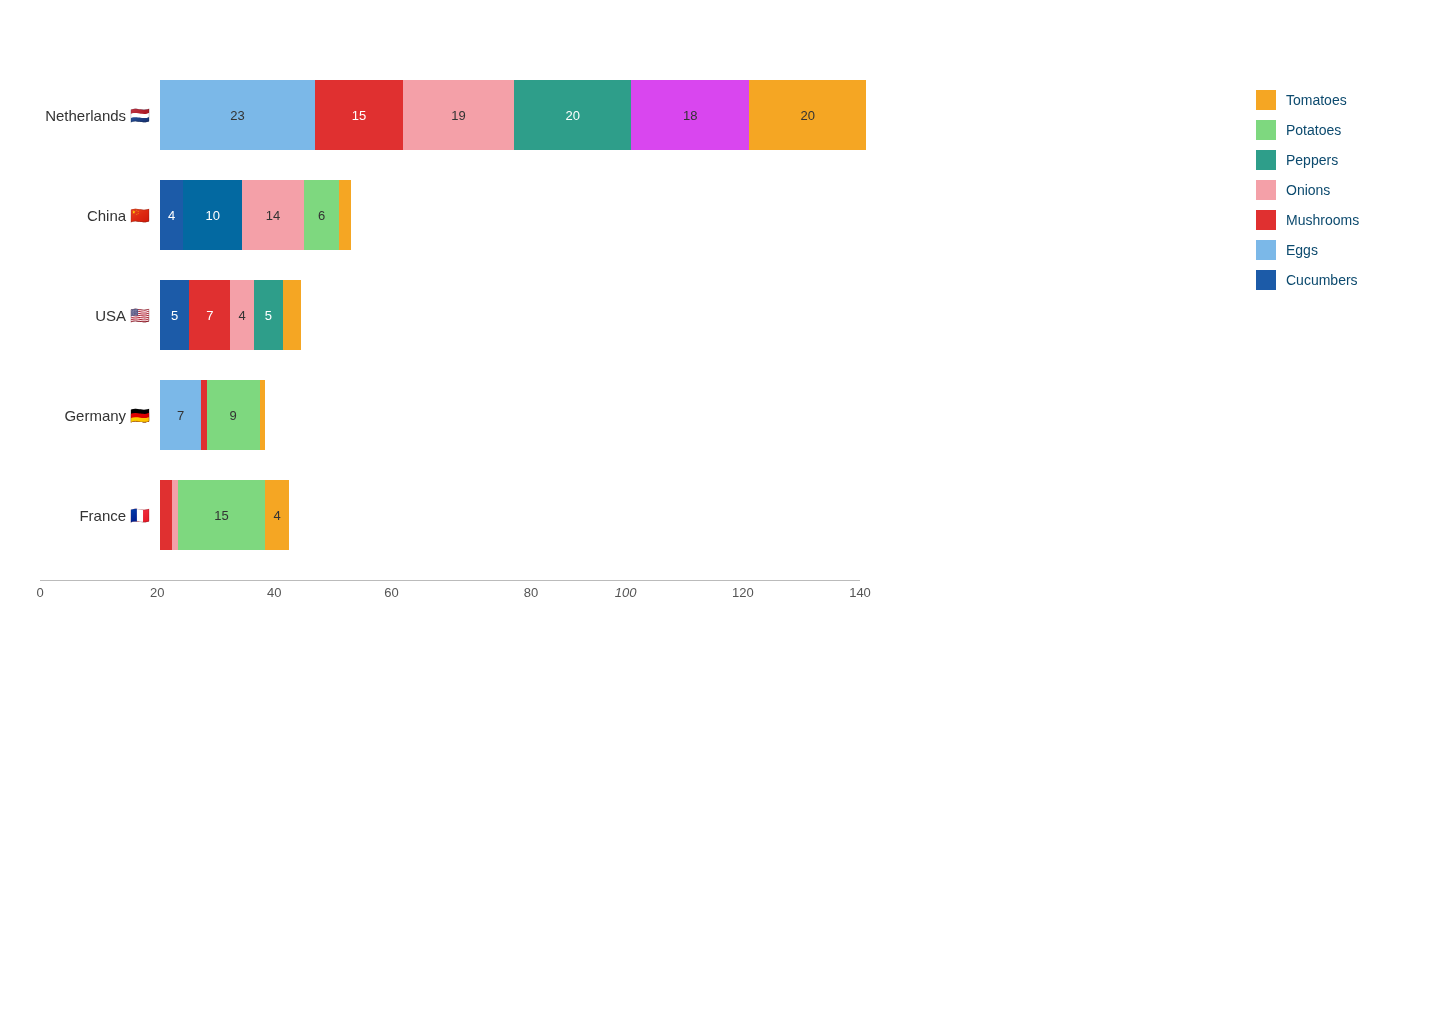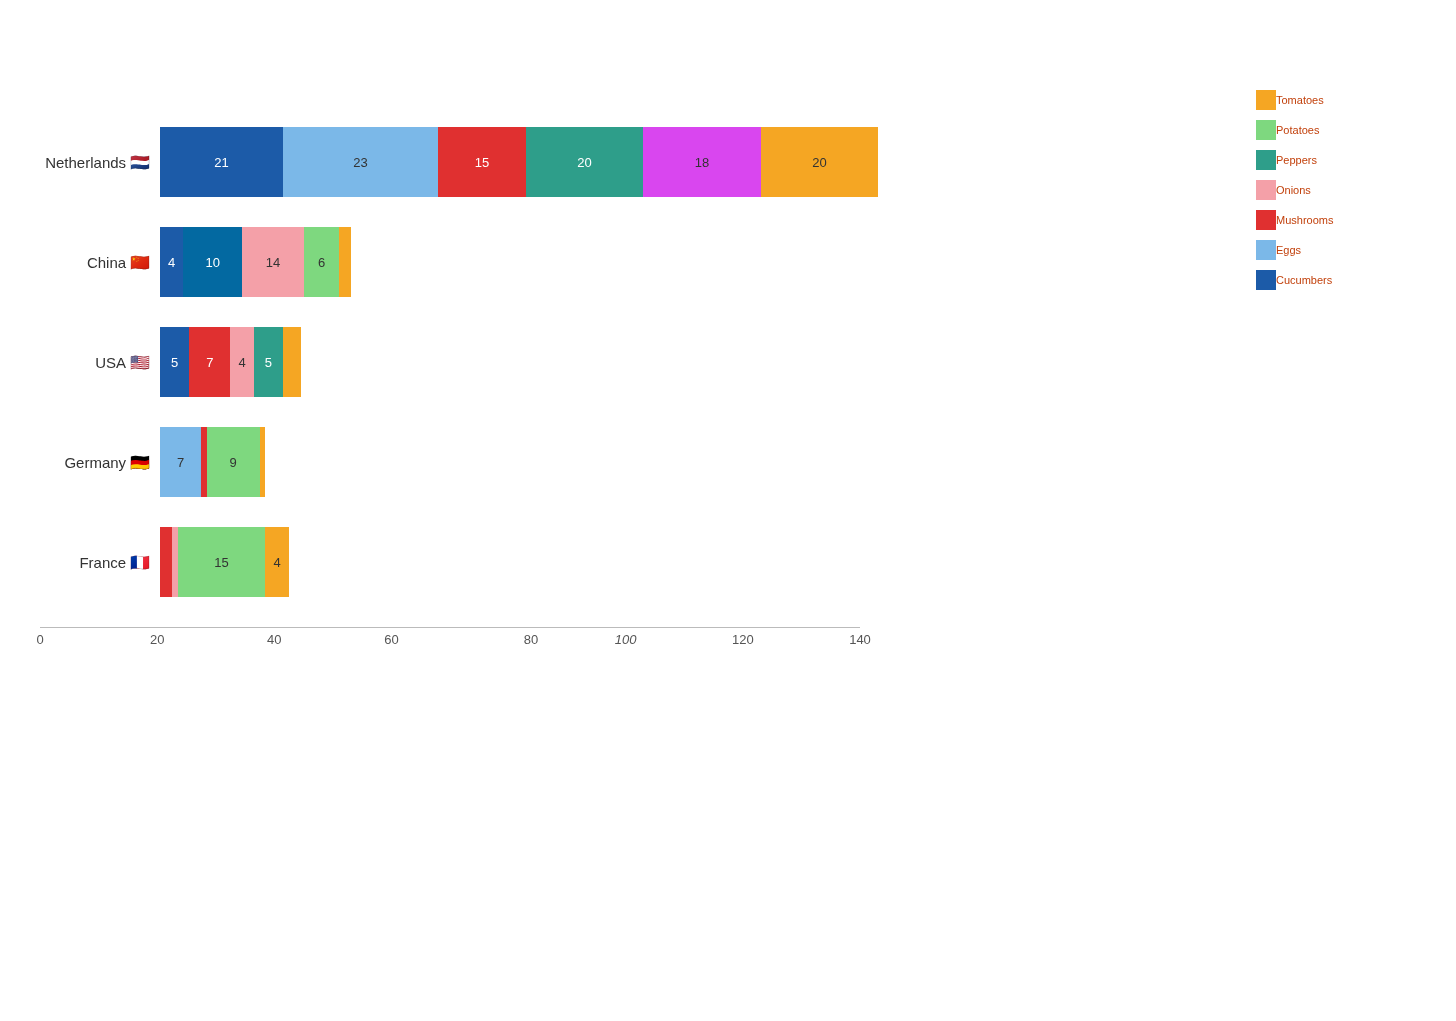--- a/index.html
+++ b/index.html
@@ -17,21 +17,20 @@
       margin-bottom: 40px;
     }
     .chart-container {
       display: flex;
       flex-direction: row;
       align-items: flex-start;
     }
     .chart-area {
       flex: 1;
       position: relative;
-      margin-top: 47px;
     }
     .rows-area {
       padding-left: 120px;
     }
     .chart-row {
       display: flex;
       align-items: center;
       margin-bottom: 30px;
       position: relative;
     }
@@ -76,22 +75,23 @@
       margin-left: 40px;
       display: flex;
       flex-direction: column;
       gap: 10px;
       padding-top: 10px;
       min-width: 160px;
     }
     .legend-item {
       display: flex;
       align-items: center;
-      font-size: 11px;
-      color: #c2410c;
+      gap: 10px;
+      font-size: 14px;
+      color: #0c4a6e;
     }
     .legend-swatch {
       width: 20px;
       height: 20px;
       flex-shrink: 0;
     }
   </style>
 </head>
 <body>
 
@@ -100,23 +100,23 @@
 <div class="chart-container">
   <div class="chart-area">
     <div class="rows-area" id="rows-area">
 
     <div class="chart-row">
           <div class="row-label">
             <span>Netherlands</span> 
             <span class="flag">🇳🇱</span>
           </div>
           <div class="bar-wrapper">
-            <div class="bar-segment" style="width: 123px; background-color: rgb(28, 91, 168); color: rgb(255, 255, 255);">21</div>
             <div class="bar-segment" style="width: 155px; background-color: rgb(123, 184, 232); color: rgb(51, 51, 51);">23</div>
             <div class="bar-segment" style="width: 87.8571px; background-color: rgb(224, 48, 48); color: rgb(255, 255, 255);">15</div>
+            <div class="bar-segment" style="width: 111.286px; background-color: rgb(244, 160, 168); color: rgb(51, 51, 51);">19</div>
             <div class="bar-segment" style="width: 117.143px; background-color: rgb(46, 158, 138); color: rgb(255, 255, 255);">20</div>
             <div class="bar-segment" style="width: 118px; background-color: #d946ef; color: rgb(51, 51, 51);">18</div>
             <div class="bar-segment" style="width: 117.143px; background-color: rgb(245, 166, 35); color: rgb(51, 51, 51);">20</div>
           </div>
         </div>
         <div class="chart-row">
           <div class="row-label">
             <span>China</span> 
             <span class="flag">🇨🇳</span>
           </div>

